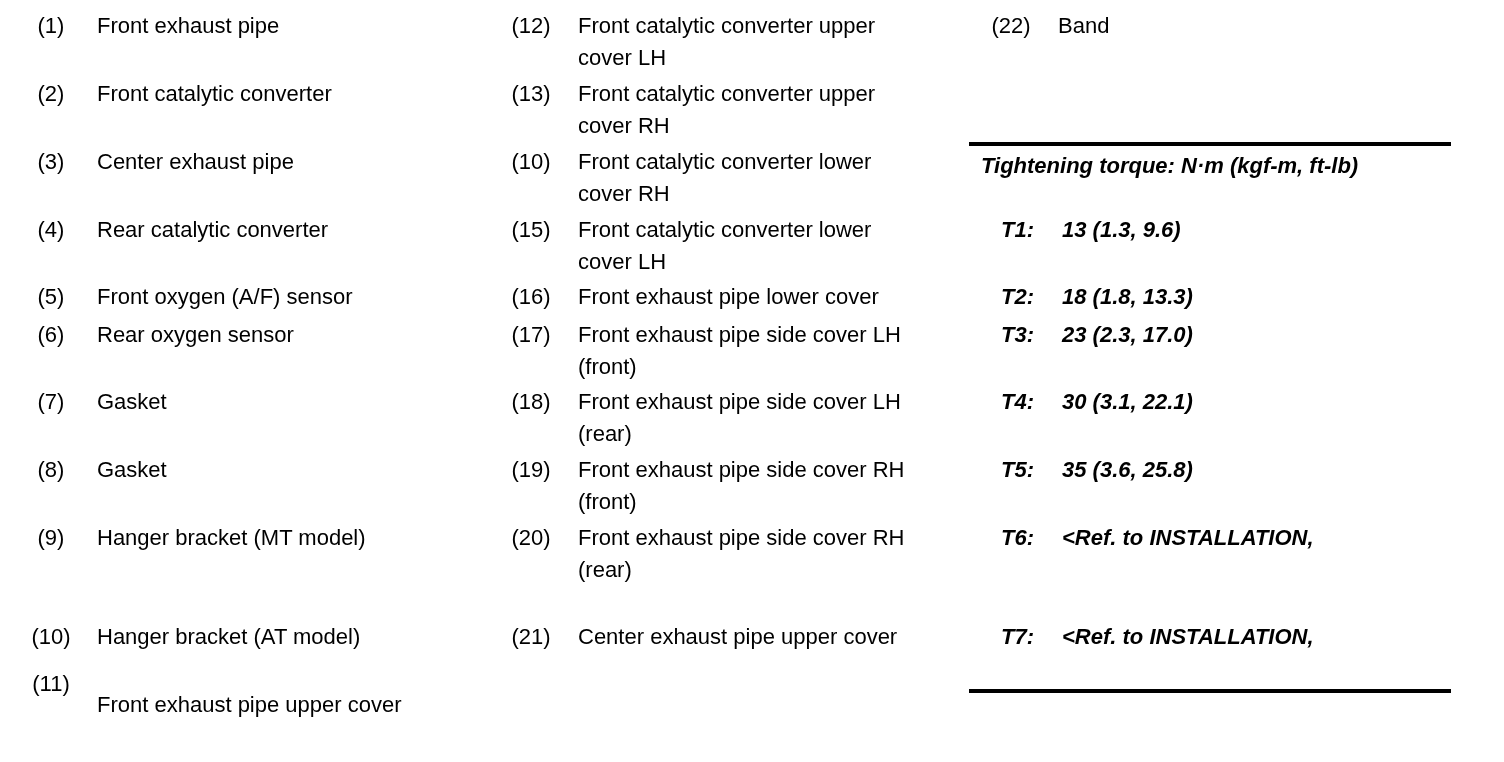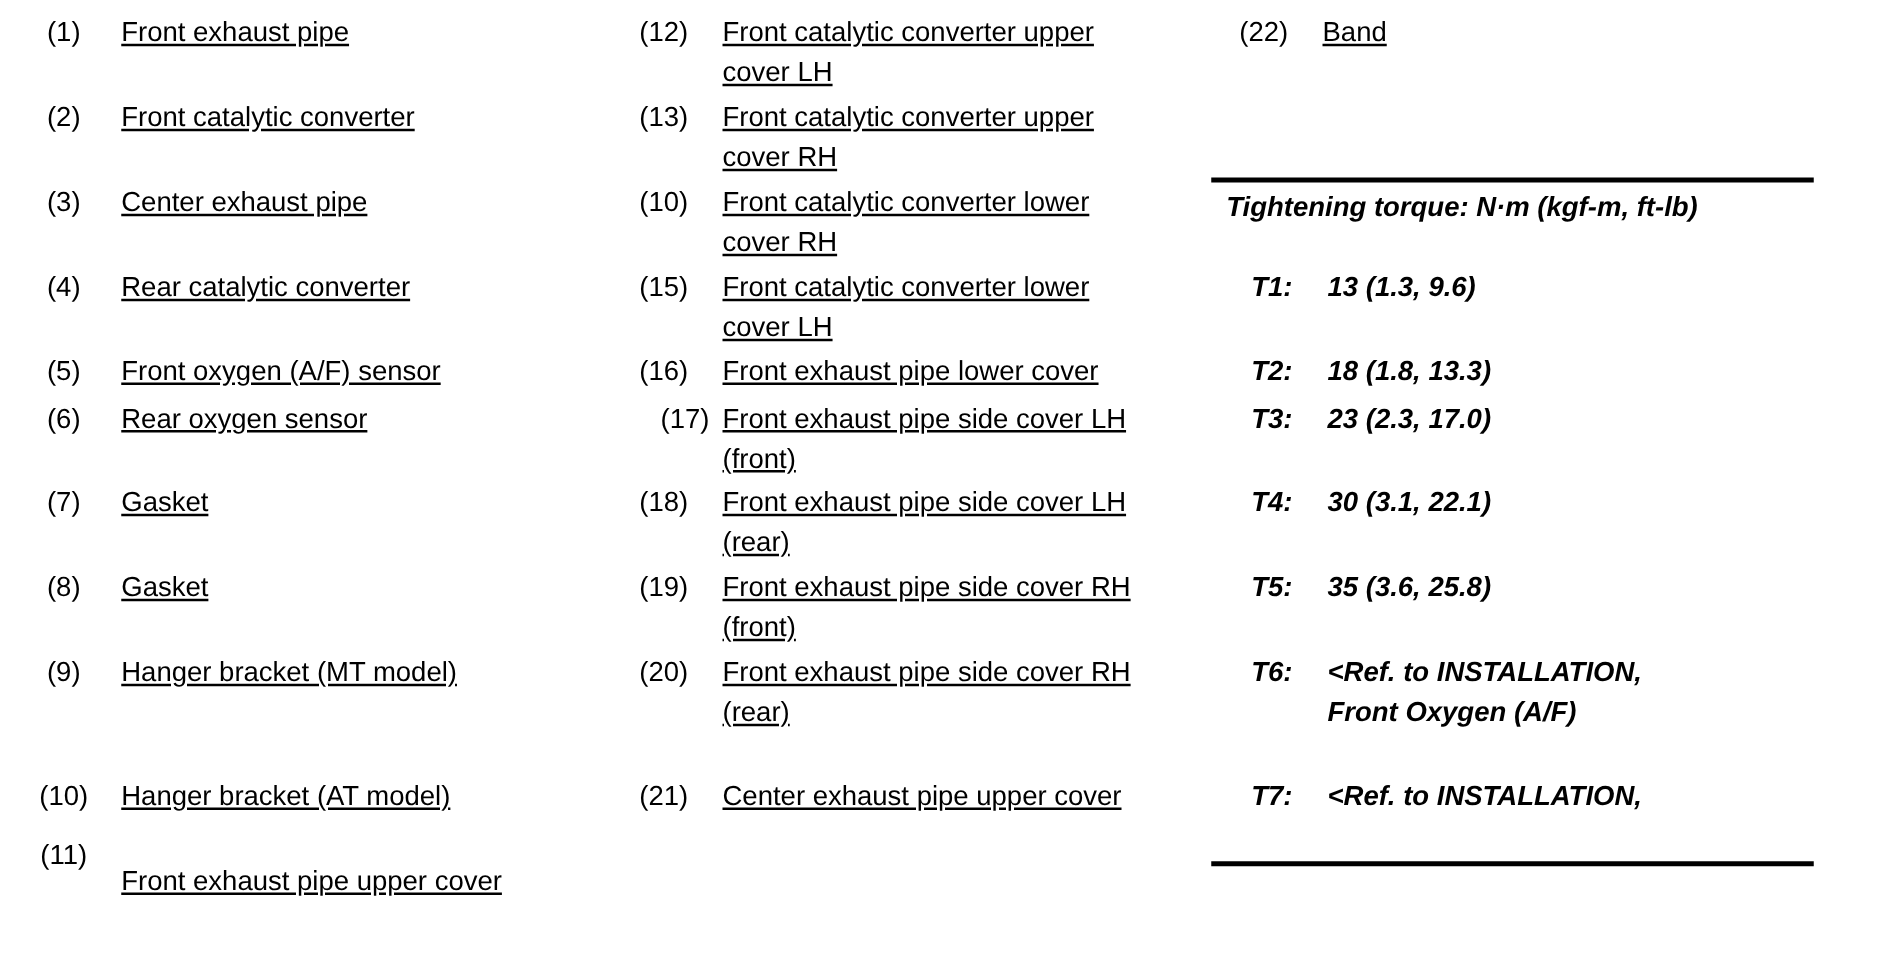--- a/index.html
+++ b/index.html
@@ -19,21 +19,20 @@
   }
   .num{
     position:absolute;
     width:72px;
     text-align:center;
     white-space:nowrap;
   }
   .lbl{
     position:absolute;
     white-space:nowrap;
-    text-decoration:underline;
   }
   .line{white-space:nowrap;}
   .torque{
     font-weight:bold;
     font-style:italic;
   }
   .rule{
     position:absolute;
     left:969px;
     width:482px;
@@ -143,21 +142,21 @@
     <div class="lbl" style="left:578px;top:214px">
       <div class="line">Front catalytic converter lower</div>
       <div class="line">cover LH</div>
     </div>
 
     <div class="num" style="left:495px;top:281px">(16)</div>
     <div class="lbl" style="left:578px;top:281px">
       <div class="line">Front exhaust pipe lower cover</div>
     </div>
 
-    <div class="num" style="left:512px;top:319px">(17)</div>
+    <div class="num" style="left:495px;top:319px">(17)</div>
     <div class="lbl" style="left:578px;top:319px">
       <div class="line">Front exhaust pipe side cover LH</div>
       <div class="line">(front)</div>
     </div>
 
     <div class="num" style="left:495px;top:386px">(18)</div>
     <div class="lbl" style="left:578px;top:386px">
       <div class="line">Front exhaust pipe side cover LH</div>
       <div class="line">(rear)</div>
     </div>
@@ -212,21 +211,20 @@
     </div>
 
     <div class="t-label" style="top:454px">T5:</div>
     <div class="t-value" style="top:454px">
       <div class="line">35 (3.6, 25.8)</div>
     </div>
 
     <div class="t-label" style="top:522px">T6:</div>
     <div class="t-value" style="top:522px">
       <div class="line">&lt;Ref. to INSTALLATION,</div>
-      <div class="line">Front Oxygen (A/F)</div>
     </div>
 
     <div class="t-label" style="top:621px">T7:</div>
     <div class="t-value" style="top:621px">
       <div class="line">&lt;Ref. to INSTALLATION,</div>
     </div>
 
     <div class="rule" style="top:689px"></div>
   </div>
 

